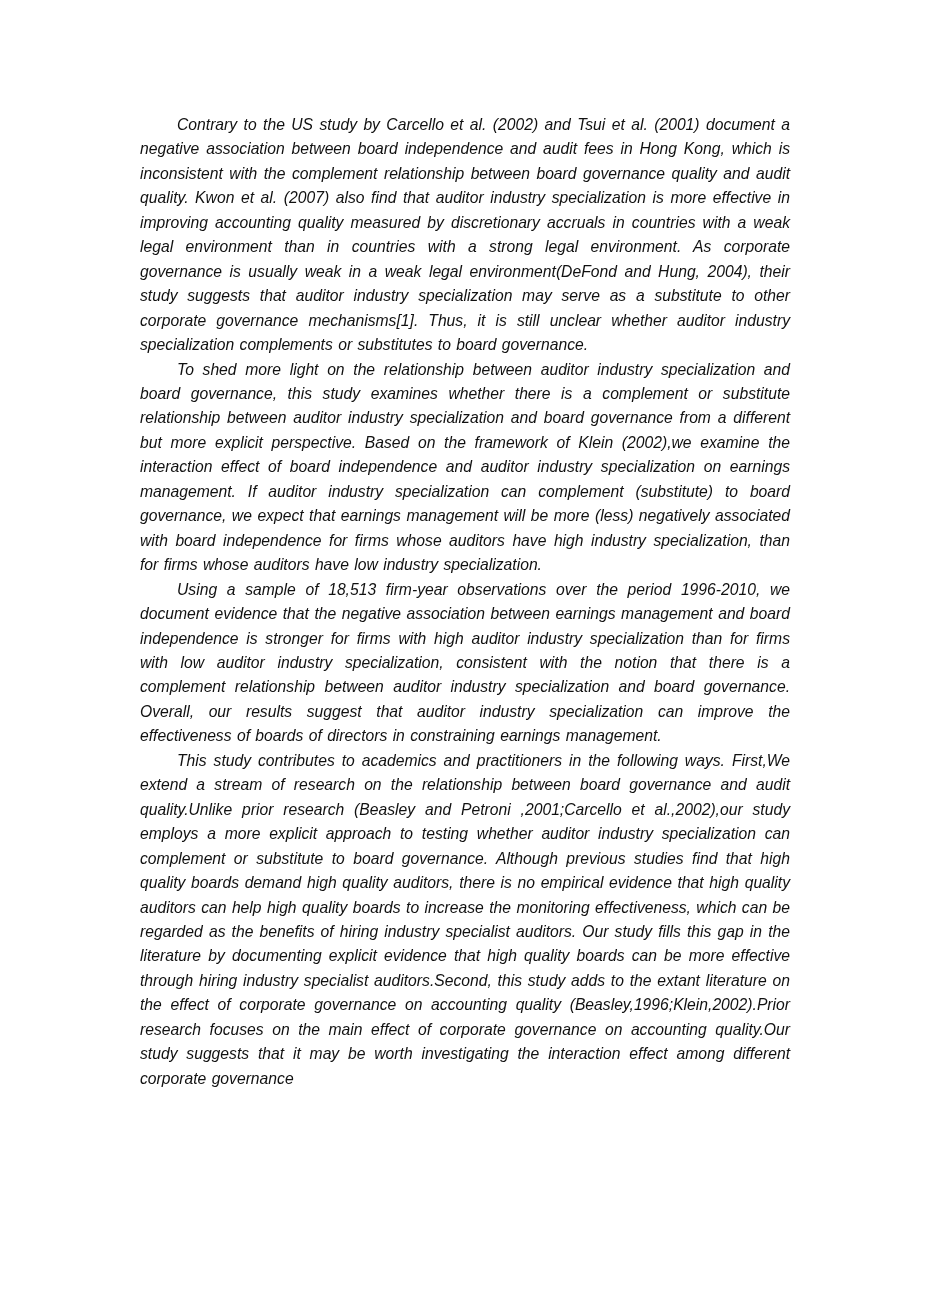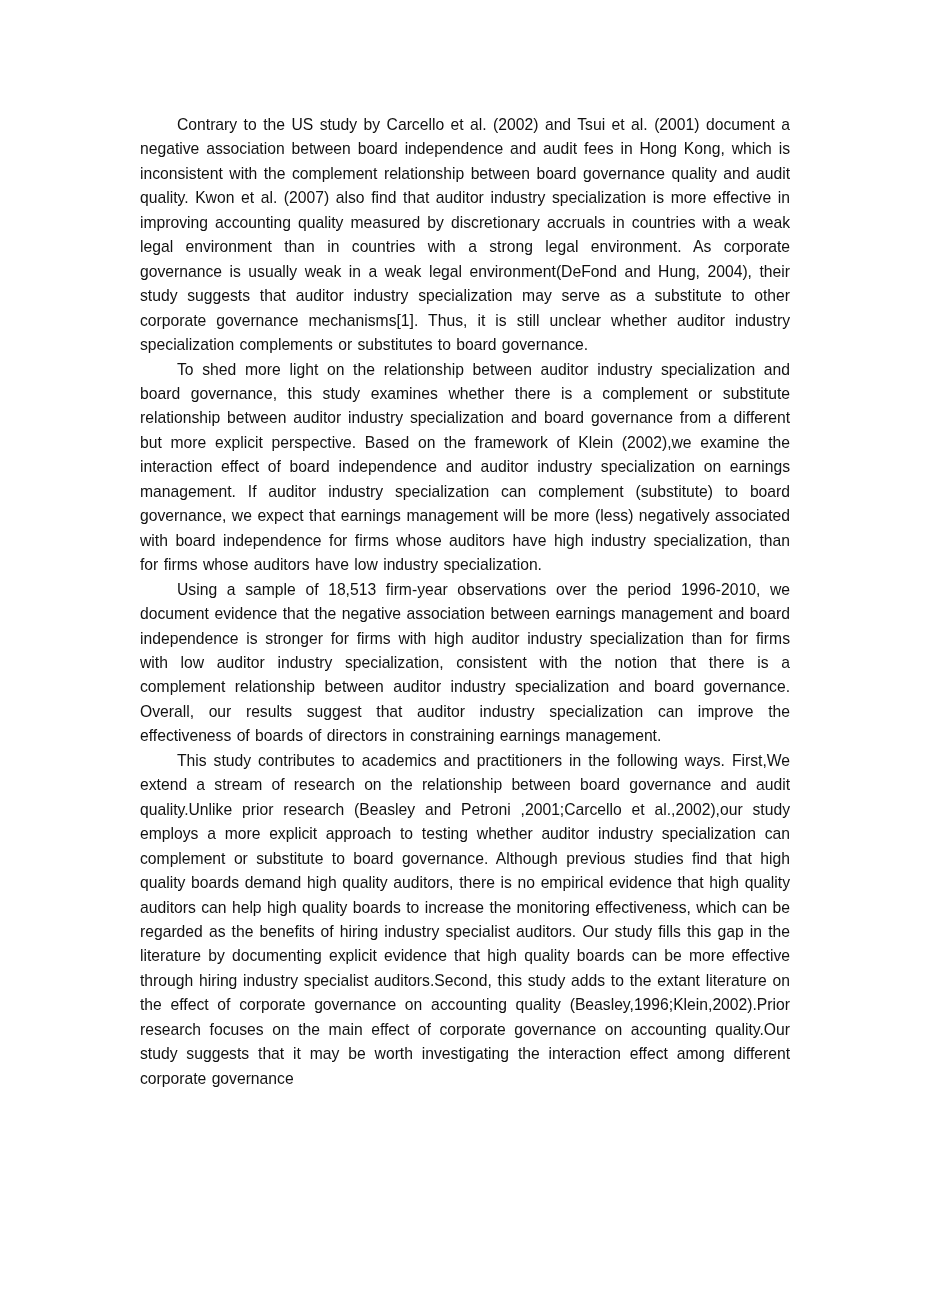--- a/index.html
+++ b/index.html
@@ -13,20 +13,21 @@
     height: 1309px;
     margin: 0 auto;
     background: #ffffff;
     box-sizing: border-box;
     padding: 113px 136px 40px 140px;
     overflow: hidden;
     font-family: "Liberation Sans", "DejaVu Sans", sans-serif;
     font-size: 15.7px;
     line-height: 24.45px;
     color: #111111;
+    font-style: italic;
   }
   .para {
     margin: 0;
     text-align: justify;
     text-justify: inter-word;
     text-indent: 37px;
     word-spacing: 1px;
   }
 </style>
 </head>

